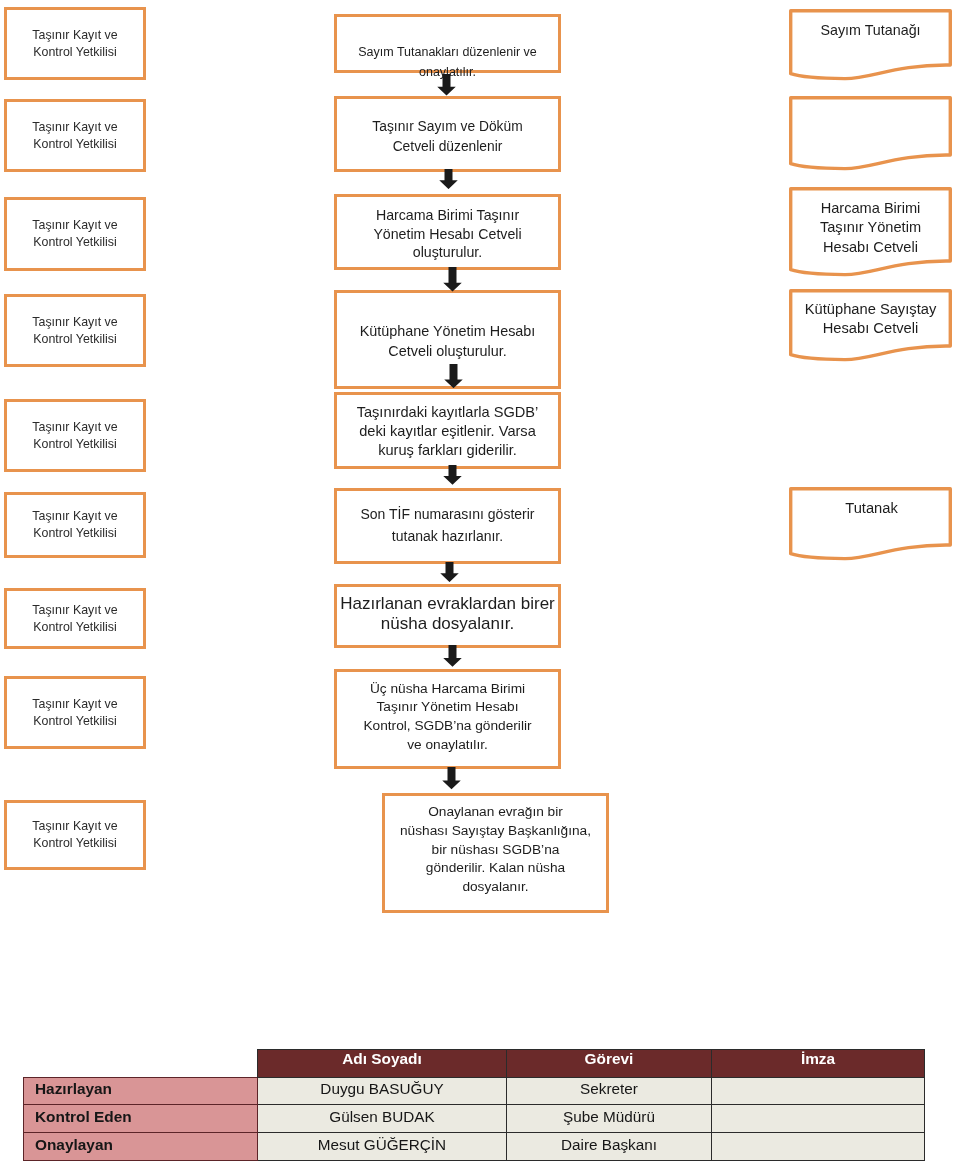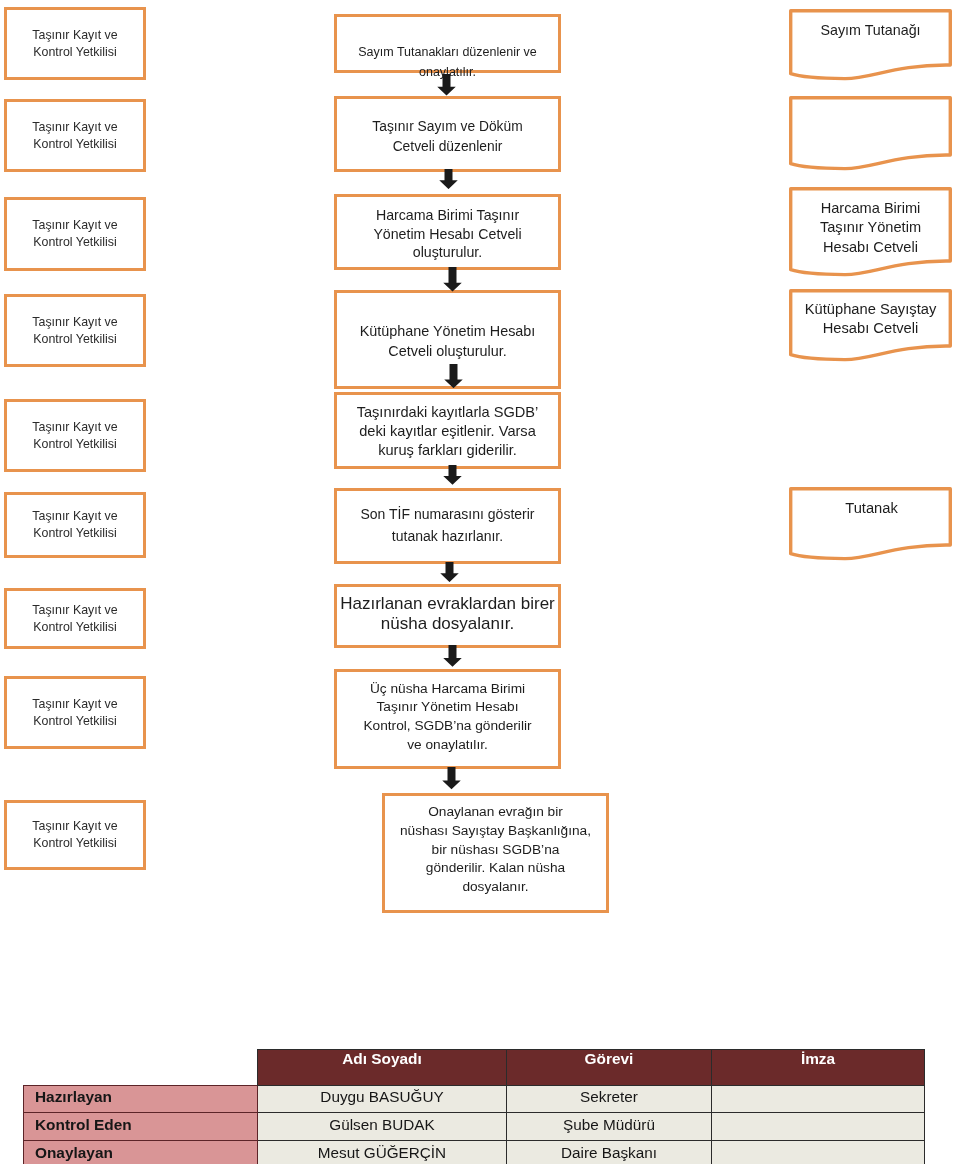--- a/index.html
+++ b/index.html
@@ -27,21 +27,21 @@
   .doc-label{position:absolute;left:0;right:0;text-align:center;color:#1d1d1d;}
 
   
   .flow-arrow{position:absolute;}
 
   
   #sigtable{position:absolute;left:23px;top:1049px;width:901px;
             border-collapse:collapse;table-layout:fixed;}
   #sigtable td{border:1.4px solid #2b2b2b;padding:0 0 5px 0;line-height:17px;
                font-size:15.3px;color:#161616;text-align:center;vertical-align:middle;}
-  #sigtable th{border:1.4px solid #2b2b2b;padding:0 0 18px 0;line-height:17px;
+  #sigtable th{border:1.4px solid #2b2b2b;padding:0 0 10px 0;line-height:17px;
                background:#6B2A2A;color:#ffffff;font-size:15.4px;font-weight:bold;
                text-align:center;vertical-align:middle;}
   #sigtable th.corner,#sigtable td.corner{border:none;background:transparent;}
   #sigtable td.role{background:#D99596;font-weight:bold;font-size:15.4px;
                     border-color:#5C2428;text-align:left;padding-left:11px;}
   #sigtable td.val{background:#EBEAE1;}
   #sigtable tr.hdr-row{height:26px;}
   #sigtable tr.body-row{height:27px;}
   #sigtable tr.body-row2{height:28px;}
 </style>

